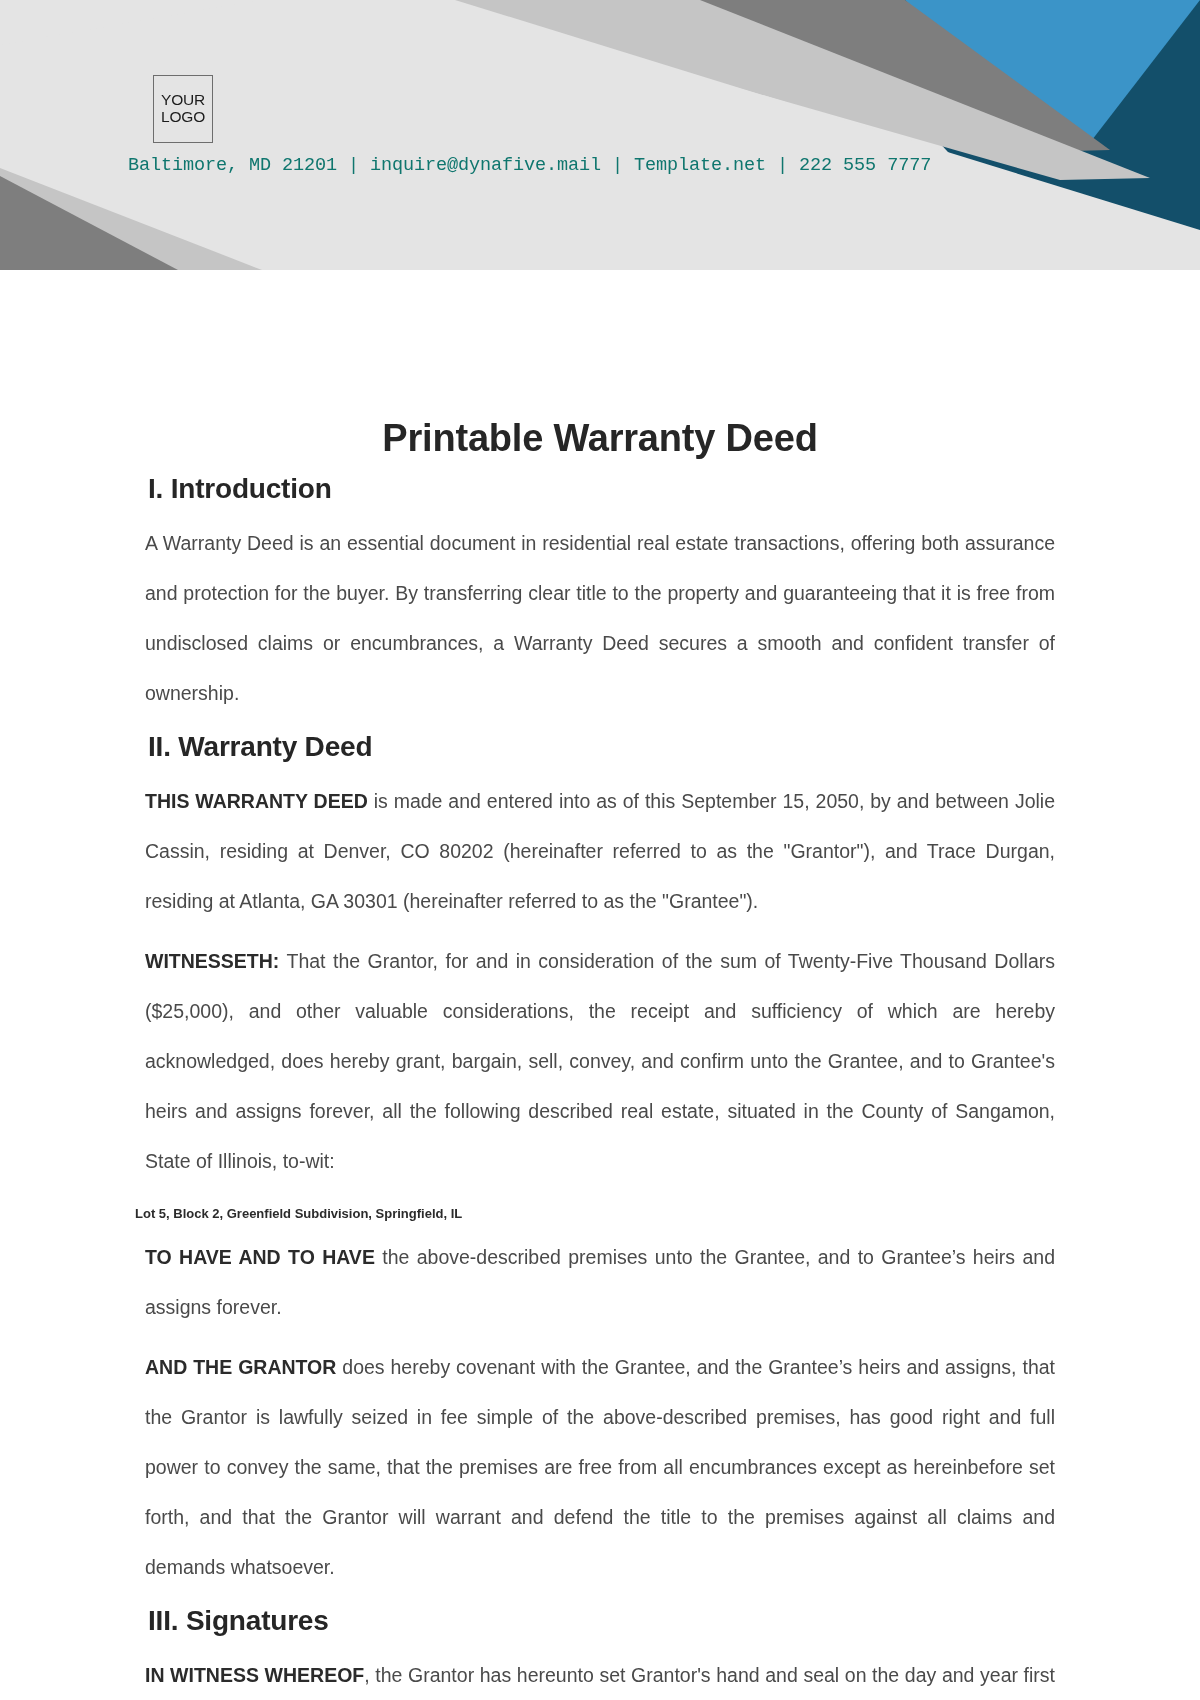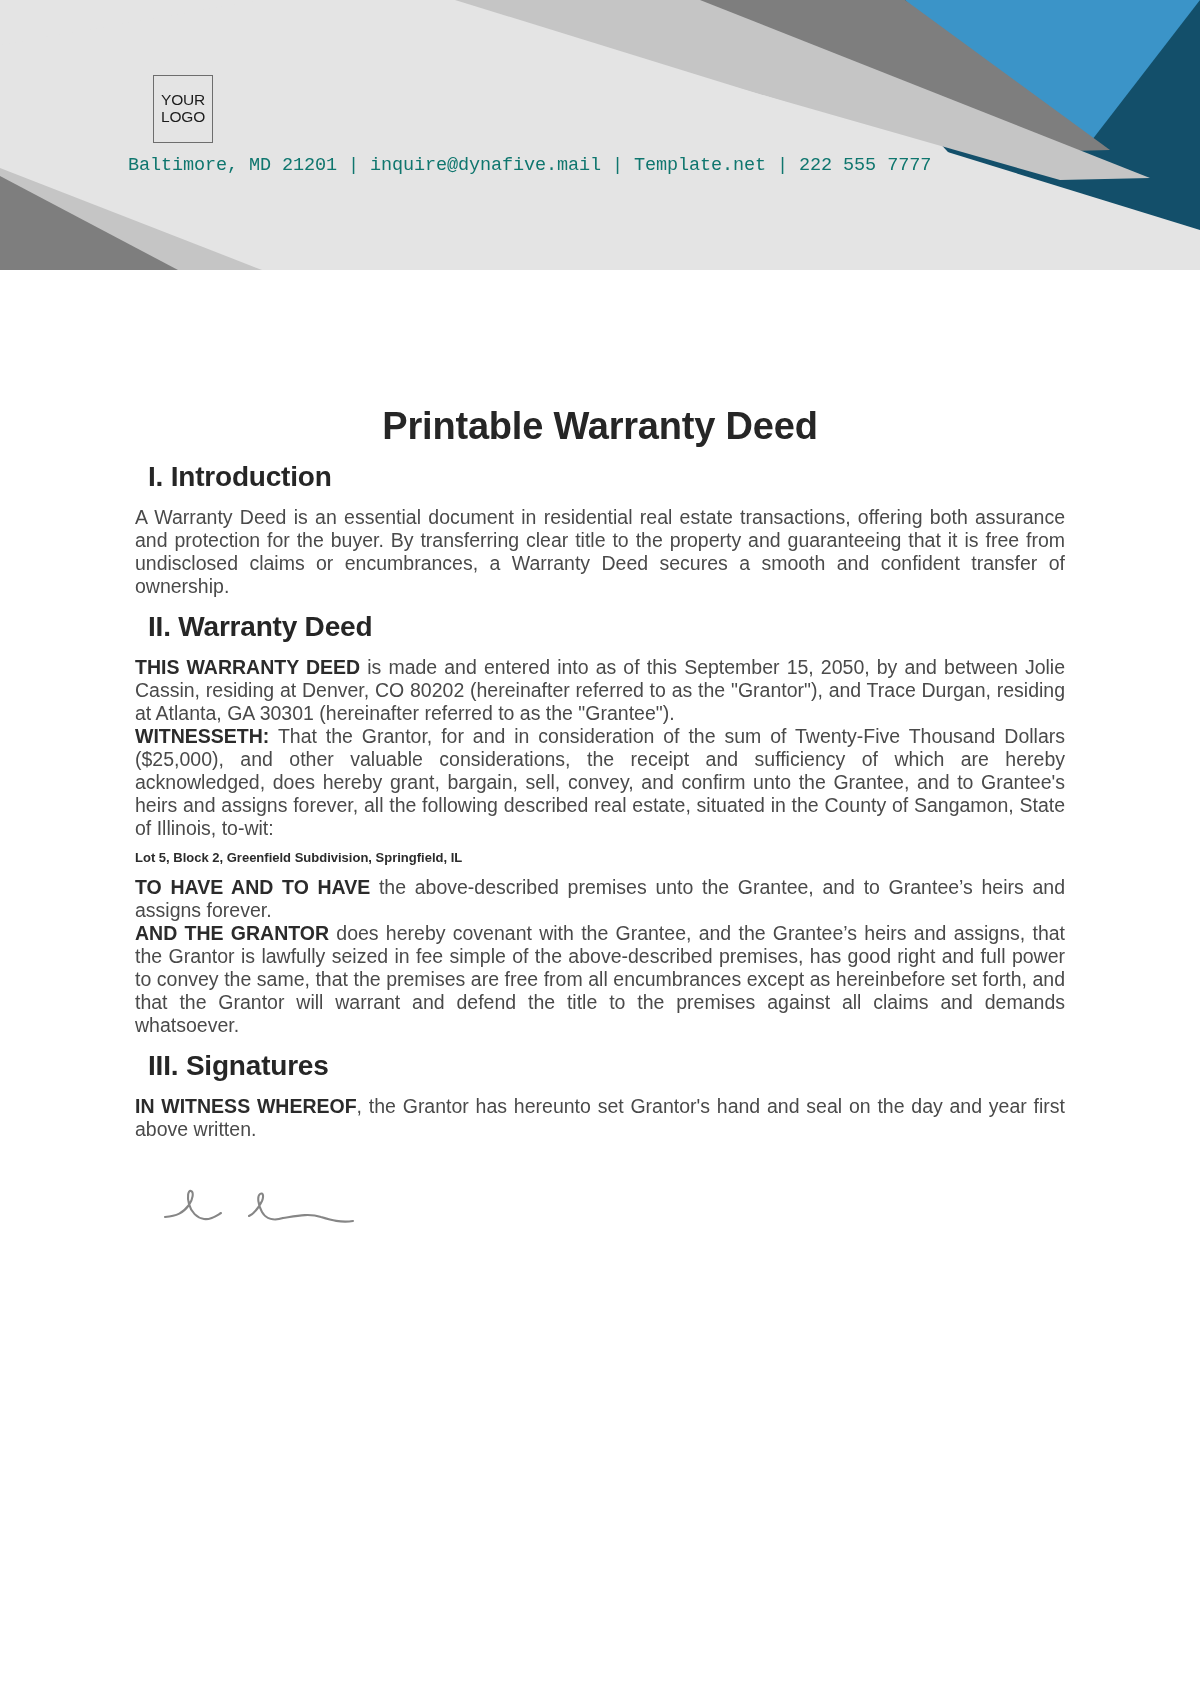--- a/index.html
+++ b/index.html
@@ -82,21 +82,21 @@
     left: 0;
     width: 1200px;
     padding: 0;
   }
 
   .doc-title {
     text-align: center;
     font-size: 38px;
     font-weight: bold;
     color: #262626;
-    margin: 0;
+    margin: 12px;
     padding-top: 135px;
     letter-spacing: -0.2px;
     font-family: "Liberation Sans", sans-serif;
   }
 
   .content-wrap {
     margin: 0 auto;
     width: 930px;
     padding-left: 0;
   }
@@ -109,24 +109,24 @@
     padding: 0;
     letter-spacing: -0.2px;
     font-family: "Liberation Sans", sans-serif;
   }
   .sec-intro-heading { margin-top: 43px; }
   .sec-deed-heading  { margin-top: 48px; }
   .sec-sig-heading   { margin-top: 53px; }
 
   p.body-text {
     font-size: 19.5px;
-    line-height: 23px;
+    line-height: 50px;
     color: #4a4a4a;
     text-align: justify;
-    margin: 0;
+    margin: 10px;
     font-family: "Liberation Sans", sans-serif;
   }
   .p-gap-intro { margin-top: 27px; }
   .p-gap-deed  { margin-top: 26px; }
   .p-gap-sig   { margin-top: 26px; }
   p.body-text.tight { margin-top: 0; }
 
   p.body-text b, p.body-text strong {
     color: #2b2b2b;
     font-weight: bold;

